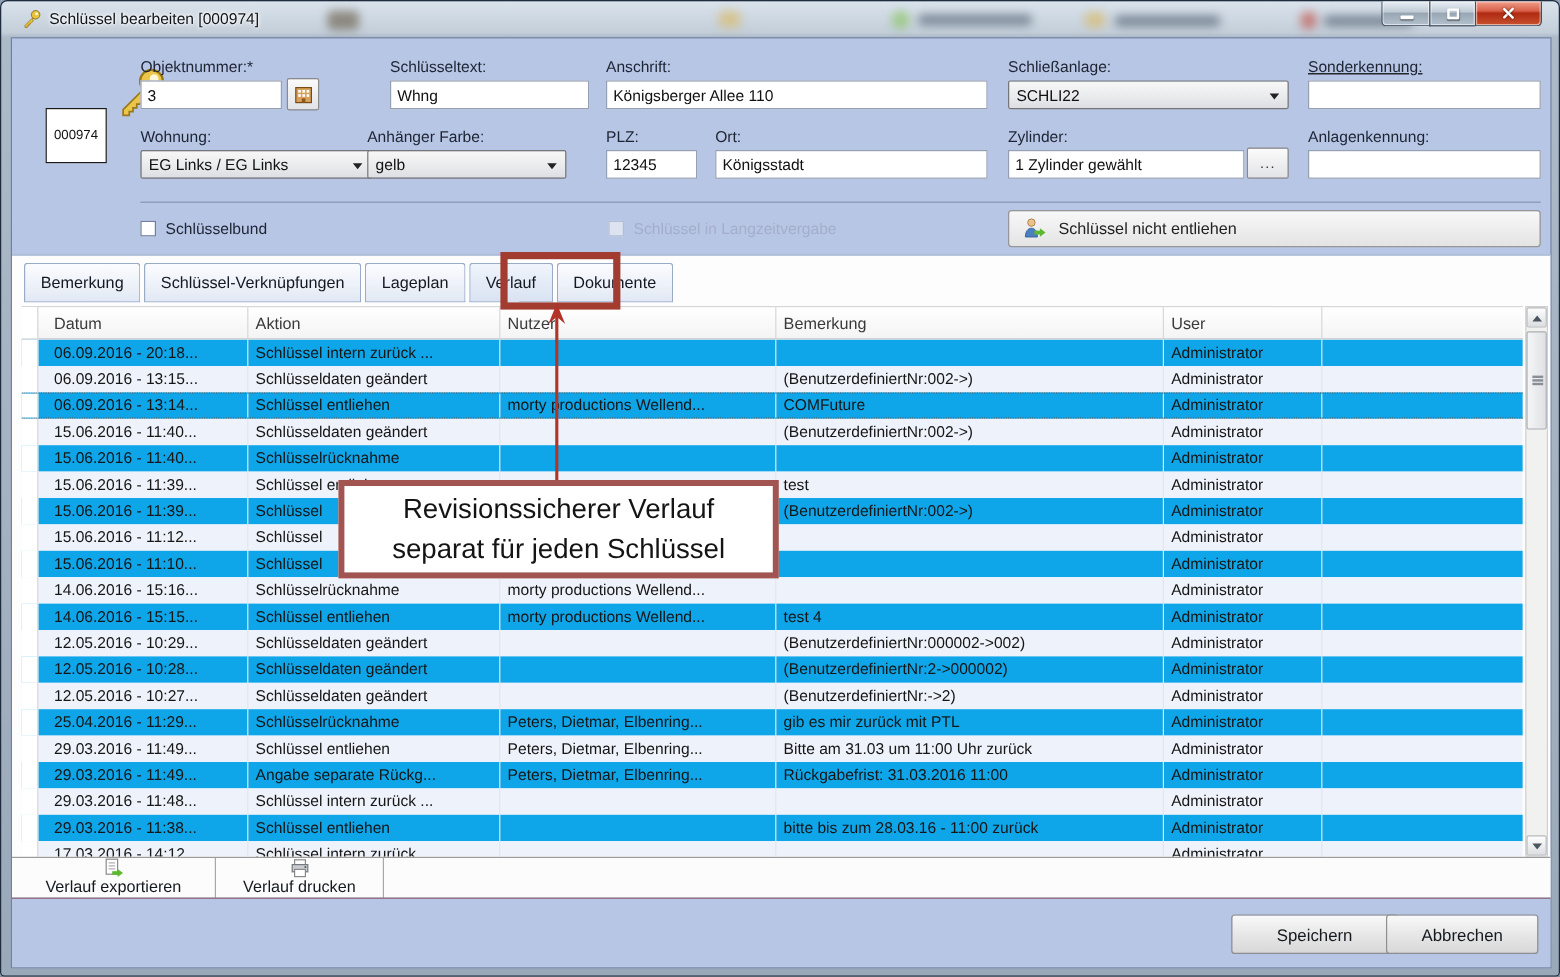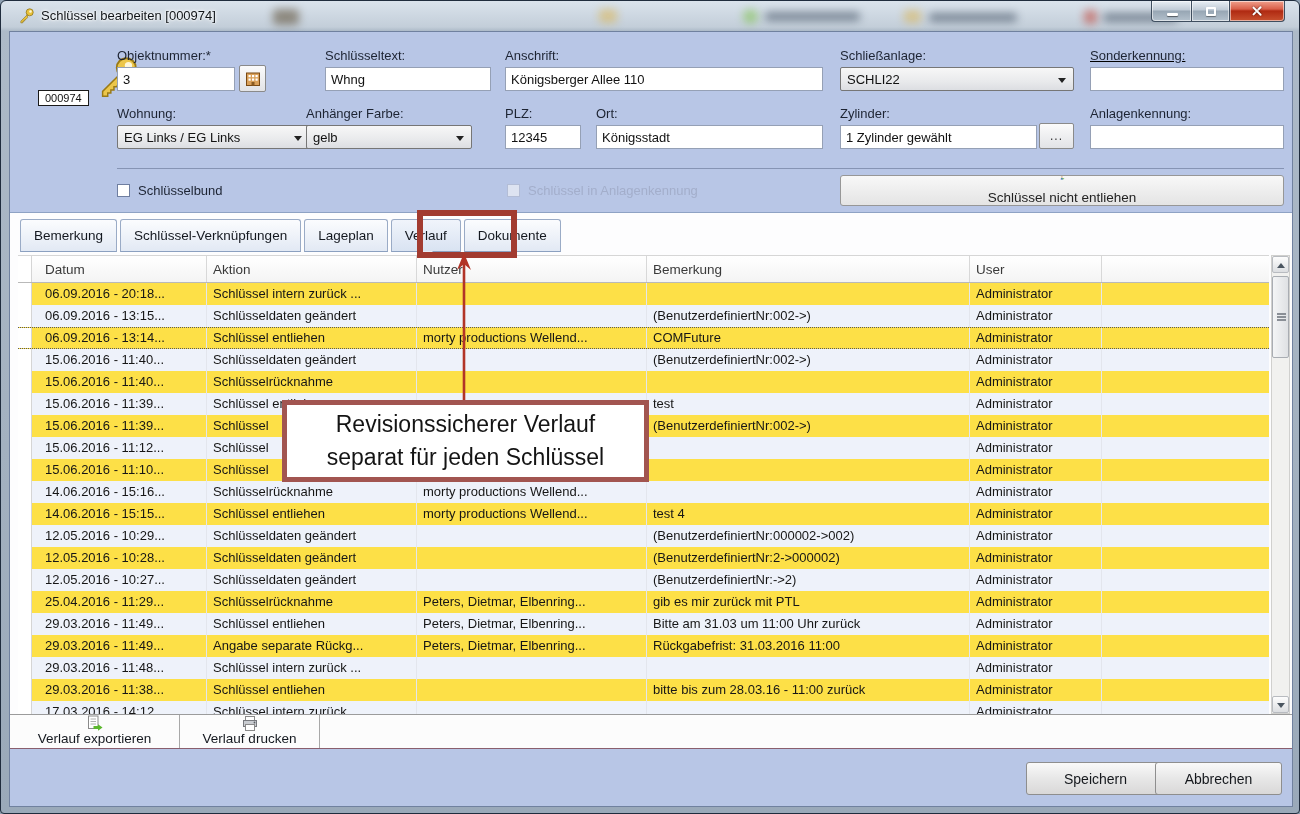--- a/index.html
+++ b/index.html
@@ -29,60 +29,60 @@
   .glyph-x{position:absolute;left:50%;top:50%;width:12px;height:12px;margin:-6px 0 0 -6px;}
   .glyph-x::before,.glyph-x::after{content:"";position:absolute;left:5px;top:0;width:2.4px;height:12px;background:#fff;
     box-shadow:0 0 2px rgba(0,0,0,.6);border-radius:1px;}
   .glyph-x::before{transform:rotate(45deg);} .glyph-x::after{transform:rotate(-45deg);}
 
   
   .dialog{position:absolute;left:8px;top:30px;width:1284px;height:776px;background:#b8c6e6;border:1px solid #70819f;}
 
   .big-key{position:absolute;left:84px;top:22px;width:48px;height:44px;}
   .key-badge{position:absolute;left:28px;top:58px;background:#fff;border:1px solid #1a1a1a;
-    font-size:11px;padding:1px 6px;color:#111;}
+    font-size:11px;padding:16px 6px;color:#111;}
 
   .field{position:absolute;}
   .field .flabel{display:block;font-size:13px;color:#1d2433;margin-bottom:3px;height:16px;white-space:nowrap;}
   .tbox{width:100%;height:24px;border:1px solid #95a0b5;background:#fff;font-size:13px;padding:0 5px;color:#111;}
   .combo{width:100%;height:24px;border:1px solid #767676;border-radius:2px;
     background:linear-gradient(180deg,#f7f7f7,#e9eaec 60%,#dcdee2);display:flex;align-items:center;
     font-size:13px;color:#111;padding:0 22px 0 6px;position:relative;cursor:pointer;white-space:nowrap;overflow:hidden;}
   .combo .arr{position:absolute;right:7px;top:10px;width:0;height:0;border-left:4px solid transparent;
     border-right:4px solid transparent;border-top:5px solid #222;}
   .sq-btn{position:absolute;border:1px solid #8a8a8a;border-radius:2px;
     background:linear-gradient(180deg,#fbfbfb,#e2e3e6);display:flex;align-items:center;justify-content:center;cursor:pointer;}
   .form-sep{position:absolute;left:107px;top:136px;width:1167px;height:1px;background:#8694b4;}
 
   .chkrow{position:absolute;display:flex;align-items:center;gap:8px;font-size:13px;color:#1d2433;cursor:pointer;}
   .chk{width:13px;height:13px;background:#fff;border:1px solid #6f7ea0;}
   .chkrow.disabled{color:#a3aecb;cursor:default;}
   .chkrow.disabled .chk{background:#dde3f1;border-color:#b3bdd6;}
 
   .status-bar{position:absolute;left:830px;top:143px;width:444px;height:31px;border:1px solid #979797;border-radius:3px;
     background:linear-gradient(180deg,#f8f8f8,#e4e4e4);display:flex;align-items:center;gap:10px;
-    padding:0 12px;font-size:13.5px;color:#222;cursor:default;flex-direction:column;}
+    padding:0 12px;font-size:13.5px;color:#222;cursor:default;}
 
   
   .panel{position:absolute;left:0;top:180px;width:1282px;height:536px;background:#fdfdfe;border-top:1px solid #8ea2c4;}
   .tabs{position:absolute;left:10px;top:187px;height:33px;display:flex;gap:3px;}
   .tab{height:33px;padding:0 13px;display:flex;align-items:center;font-size:13.5px;color:#14181f;
     border:1px solid #9aabc6;border-bottom-color:#8ba0c0;border-radius:3px 3px 0 0;
     background:linear-gradient(180deg,#fbfcfe,#e2e9f4);cursor:pointer;position:relative;white-space:nowrap;}
   .tab.active{background:linear-gradient(180deg,#f0f4fb,#d9e3f2);}
   .tab.active::after{content:"";position:absolute;left:50%;bottom:-7px;margin-left:-7px;
     border-left:7px solid transparent;border-right:7px solid transparent;border-top:7px solid #e6ecf6;}
 
   .grid{position:absolute;left:8px;top:223px;width:1251px;}
   .thead{display:flex;height:28px;background:linear-gradient(180deg,#ffffff,#f4f4f4);
     border-bottom:1px solid #b9b9b9;border-top:1px solid #d6d6d6;}
   .th{font-size:13.5px;color:#3a3a3a;display:flex;align-items:center;padding-left:6px;
     border-right:1px solid #d8d8d8;height:100%;overflow:hidden;white-space:nowrap;}
   .rows{position:relative;height:431px;overflow:hidden;background:#fff;}
-  .trow{display:flex;height:22px;line-height:21px;background:#fde047;cursor:default;}
+  .trow{display:flex;height:22px;line-height:21px;background:#0ea5e9;cursor:default;}
   .trow.alt{background:#eef2fa;}
   .trow.focused{border-top:1px dotted #5a5a5a;border-bottom:1px dotted #5a5a5a;line-height:19px;}
   .td{font-size:13px;color:#161616;padding-left:6px;border-right:1px solid #e3e6ed;
     overflow:hidden;white-space:nowrap;height:100%;}
   .gutter{width:14px;padding:0;background:#fff;border-right:1px solid #d5d5d5;}
   .col-datum{width:175px;padding-left:13px;}
   .col-aktion{width:210px;}
   .col-nutzer{width:230px;}
   .col-bemerkung{width:323px;}
   .col-user{width:132px;}
@@ -232,21 +232,21 @@
       </div>
 
       <div class="form-sep"></div>
 
       <div class="chkrow" style="left:107px;top:151px;">
         <span class="chk"></span>
         <span>Schlüsselbund</span>
       </div>
       <div class="chkrow disabled" style="left:497px;top:151px;">
         <span class="chk"></span>
-        <span>Schlüssel in Anlagenkennung</span>
+        <span>Schlüssel in Langzeitvergabe</span>
       </div>
 
       <div class="status-bar">
         <svg width="19" height="19" viewBox="0 0 19 19">
           <circle cx="6.5" cy="4.5" r="3.1" fill="#f0c08a" stroke="#a07840" stroke-width="0.7"></circle>
           <path d="M1.5 16.5 c0-5 2.3-7.3 5-7.3 s5 2.3 5 7.3 z" fill="#4a7fc1" stroke="#2d5a96" stroke-width="0.7"></path>
           <rect x="9" y="11.2" width="5.2" height="3.2" fill="#5cb82e"></rect>
           <path d="M13.6 9.3 L18.3 12.8 L13.6 16.3 z" fill="#5cb82e"></path>
         </svg>
         <span>Schlüssel nicht entliehen</span>

